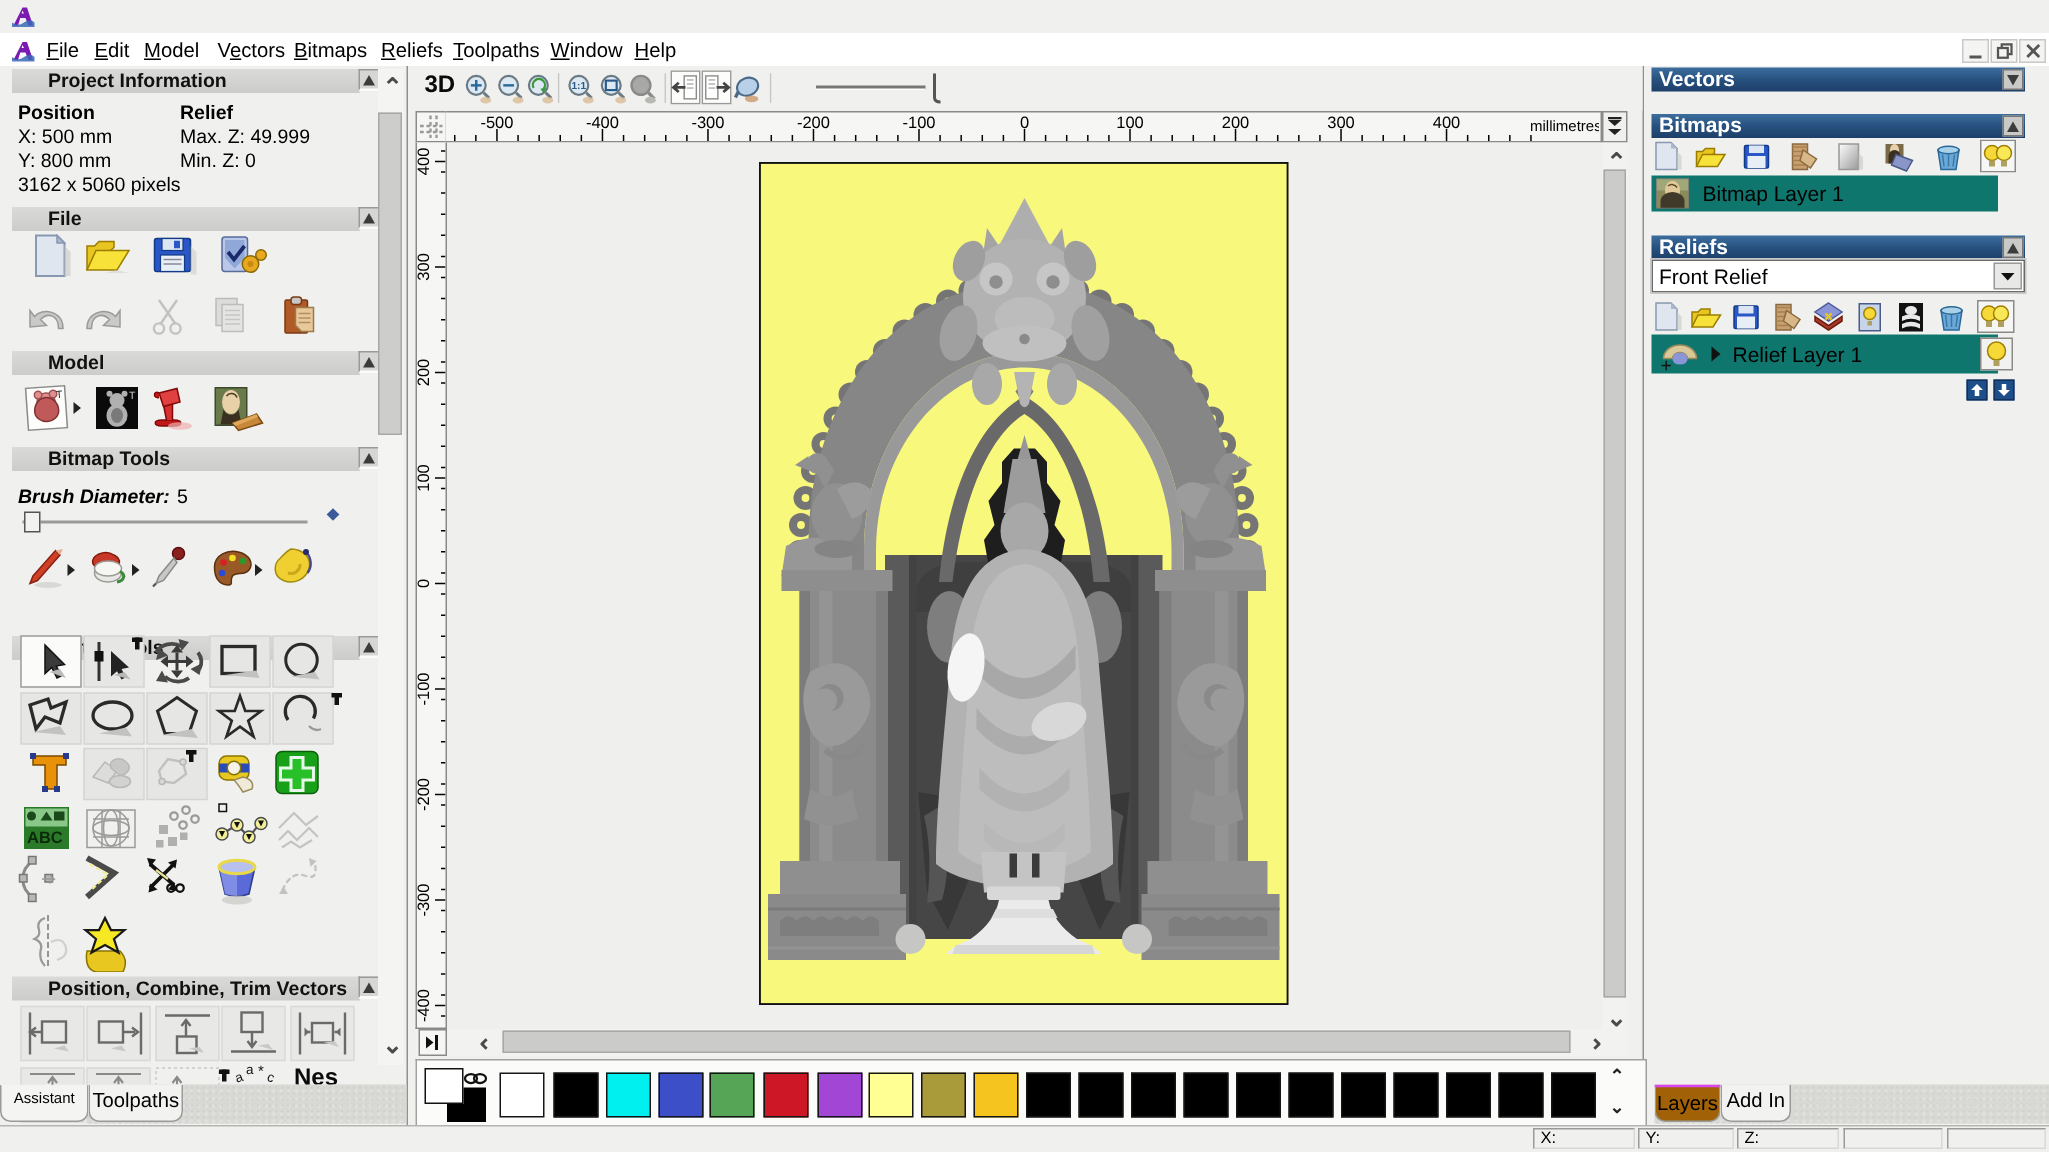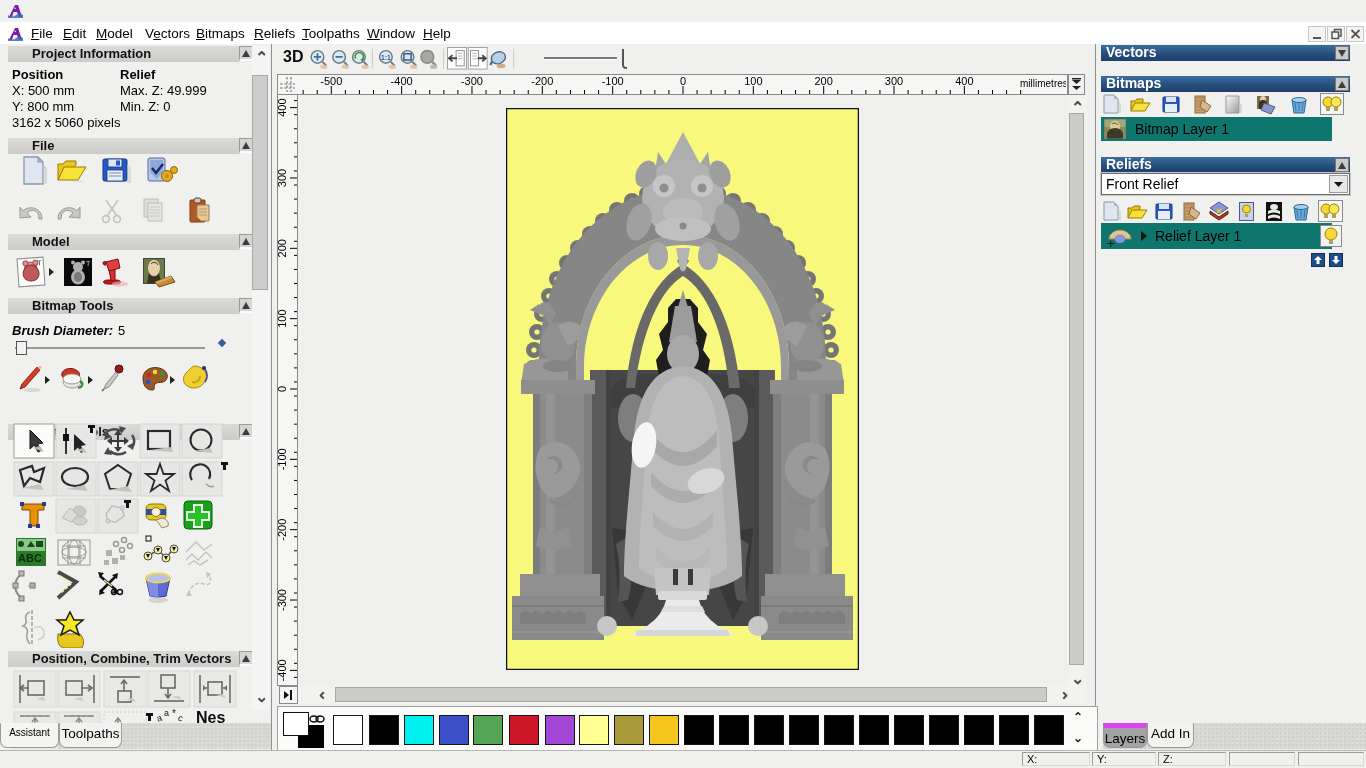--- a/index.html
+++ b/index.html
@@ -1217,21 +1217,21 @@
 </div>
 <div id="tabsl">
   <div class="texture" style="left:58px;width:213px;"></div>
   <div class="tab" style="left:59px;top:13px;width:63px;padding-top:3px;font-size:13.5px;">Toolpaths</div>
   <div class="tab" style="left:0px;top:13px;width:59px;padding-top:3px;background:#f4f4f2;border-top:1px solid #f4f4f2;font-size:10px;">Assistant</div>
   <div style="left:0;top:12px;width:271px;height:1px;background:#9a9a98;z-index:-1;"></div>
 </div>
 <div id="tabsr">
   <div class="texture" style="left:7px;width:263px;"></div>
   <div class="tab" style="left:51px;top:13px;width:47px;padding-top:3px;font-size:13.5px;">Add In</div>
-  <div class="tab" style="left:7px;top:13px;width:44px;padding-top:3px;background:#a3a3a3;border-top:5px solid #d946ef;font-size:13.5px;">Layers</div>
+  <div class="tab" style="left:7px;top:13px;width:44px;padding-top:3px;background:#a16207;border-top:2px solid #d946ef;font-size:13.5px;">Layers</div>
 </div>
 <div id="statusbar"></div>
 <div class="sfield" style="left:1022px;top:752px;width:68px;">X:</div>
 <div class="sfield" style="left:1092px;top:752px;width:64px;">Y:</div>
 <div class="sfield" style="left:1158px;top:752px;width:68px;">Z:</div>
 <div class="sfield" style="left:1229px;top:752px;width:66px;"></div>
 <div class="sfield" style="left:1298px;top:752px;width:66px;"></div>
 
 </div>
 

